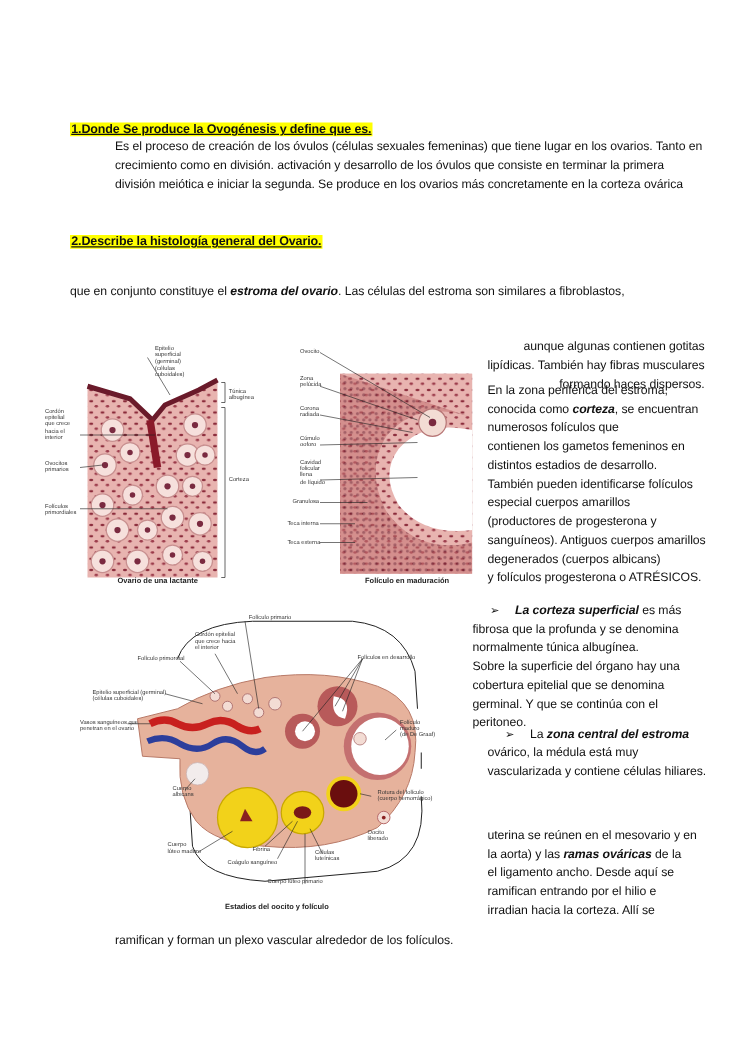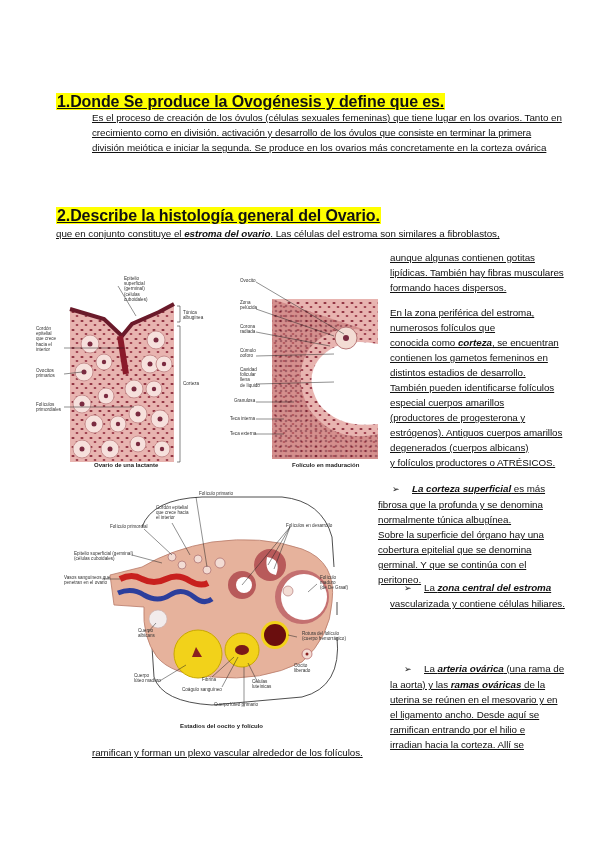--- a/index.html
+++ b/index.html
@@ -3,88 +3,88 @@
 <meta charset="utf-8">
 <style>
   html, body { margin: 0; padding: 0; background: #ffffff; }
   body {
     width: 600px; height: 848px; position: relative; overflow: hidden;
     font-family: "Liberation Sans", sans-serif; color: #111;
   }
   .abs { position: absolute; }
   .hl {
     background: #ffff00; font-weight: bold; text-decoration: underline;
-    font-size: 16px; line-height: 13px; padding: 0 1px; letter-spacing: -0.1px;
+    font-size: 10px; line-height: 13px; padding: 0 1px; letter-spacing: -0.1px;
   }
-  .p { font-size: 9.8px; line-height: 15px; letter-spacing: -0.05px; white-space: nowrap; text-decoration: underline; }
+  .p { font-size: 9.8px; line-height: 15px; letter-spacing: -0.05px; white-space: nowrap; }
   .bi { font-weight: bold; font-style: italic; }
   .bullet { display: inline-block; width: 20px; font-size: 9px; }
   .fig { position: absolute; overflow: hidden; background: #fff; }
   .cap { position: absolute; font-size: 6.5px; color: #222; white-space: nowrap; font-weight: bold; }
   .lbl { position: absolute; font-size: 4.6px; line-height: 5.2px; color: #333; white-space: pre-line; }
 </style>
 </head>
 <body>
 
 <div class="abs" style="left:56px; top:93px;">
   <span class="hl">1.Donde Se produce la Ovogénesis y define que es.</span>
 </div>
 <div class="abs p" style="left:92px; top:110px;">
   <div>Es el proceso de creación de los óvulos (células sexuales femeninas) que tiene lugar en los ovarios. Tanto en</div>
   <div>crecimiento como en división. activación y desarrollo de los óvulos que consiste en terminar la primera</div>
   <div>división meiótica e iniciar la segunda. Se produce en los ovarios más concretamente en la corteza ovárica</div>
 </div>
 
-<div class="abs" style="left:56px; top:207px;">
+<div class="abs" style="left:56px; top:183px;">
   <span class="hl">2.Describe la histología general del Ovario.</span>
 </div>
 
 <div class="abs p" style="left:56px; top:226px;">
   <div><span>que en conjunto constituye el </span><span class="bi">estroma del ovario</span><span>. Las células del estroma son similares a fibroblastos,</span></div>
 </div>
 
-<div class="abs p" style="left:390px; top:250px;">
+<div class="abs p" style="left:390px; top:270px;text-align:right;">
   <div>aunque algunas contienen gotitas</div>
   <div>lipídicas. También hay fibras musculares</div>
   <div>formando haces dispersos.</div>
 </div>
 
 <div class="abs p" style="left:390px; top:305px;">
   <div>En la zona periférica del estroma,</div>
+  <div><span>conocida como </span><span class="bi">corteza</span><span>, se encuentran</span></div>
   <div>numerosos folículos que</div>
-  <div><span>conocida como </span><span class="bi">corteza</span><span>, se encuentran</span></div>
   <div>contienen los gametos femeninos en</div>
   <div>distintos estadios de desarrollo.</div>
   <div>También pueden identificarse folículos</div>
   <div>especial cuerpos amarillos</div>
   <div>(productores de progesterona y</div>
-  <div>estrógenos). Antiguos cuerpos amarillos</div>
+  <div>sanguíneos). Antiguos cuerpos amarillos</div>
   <div>degenerados (cuerpos albicans)</div>
-  <div>y folículos productores o ATRÉSICOS.</div>
+  <div>y folículos progesterona o ATRÉSICOS.</div>
 </div>
 
 <div class="abs p" style="left:378px; top:481px;">
   <div><span style="display:inline-block;width:14px;"></span><span class="bullet">➢</span><span class="bi">La corteza superficial</span><span> es más</span></div>
   <div>fibrosa que la profunda y se denomina</div>
   <div>normalmente túnica albugínea.</div>
   <div>Sobre la superficie del órgano hay una</div>
   <div>cobertura epitelial que se denomina</div>
   <div>germinal. Y que se continúa con el</div>
   <div>peritoneo.</div>
 </div>
 
 <div class="abs p" style="left:390px; top:580px;">
   <div><span style="display:inline-block;width:14px;"></span><span class="bullet">➢</span><span>La </span><span class="bi">zona central del estroma</span></div>
+  <div>ovárico, la médula está muy</div>
   <div>vascularizada y contiene células hiliares.</div>
 </div>
 
 <div class="abs p" style="left:390px; top:661px;">
-  <div><span style="display:inline-block;width:14px;"></span><span class="bullet">➢</span><span>La </span><span class="bi">arteria ovárica</span><span> (una rama de</span></div>
+  <div>uterina se reúnen en el mesovario y en</div>
   <div><span>la aorta) y las </span><span class="bi">ramas ováricas</span><span> de la</span></div>
-  <div>uterina se reúnen en el mesovario y en</div>
   <div>el ligamento ancho. Desde aquí se</div>
   <div>ramifican entrando por el hilio e</div>
   <div>irradian hacia la corteza. Allí se</div>
 </div>
 
 <div class="abs p" style="left:92px; top:745px;text-align:right;">ramifican y forman un plexo vascular alrededor de los folículos.</div>
 
 <div class="fig" style="left:34px; top:264px; width:344px; height:210px;">
   <svg width="344" height="210" viewBox="0 0 344 210">
     <defs>

